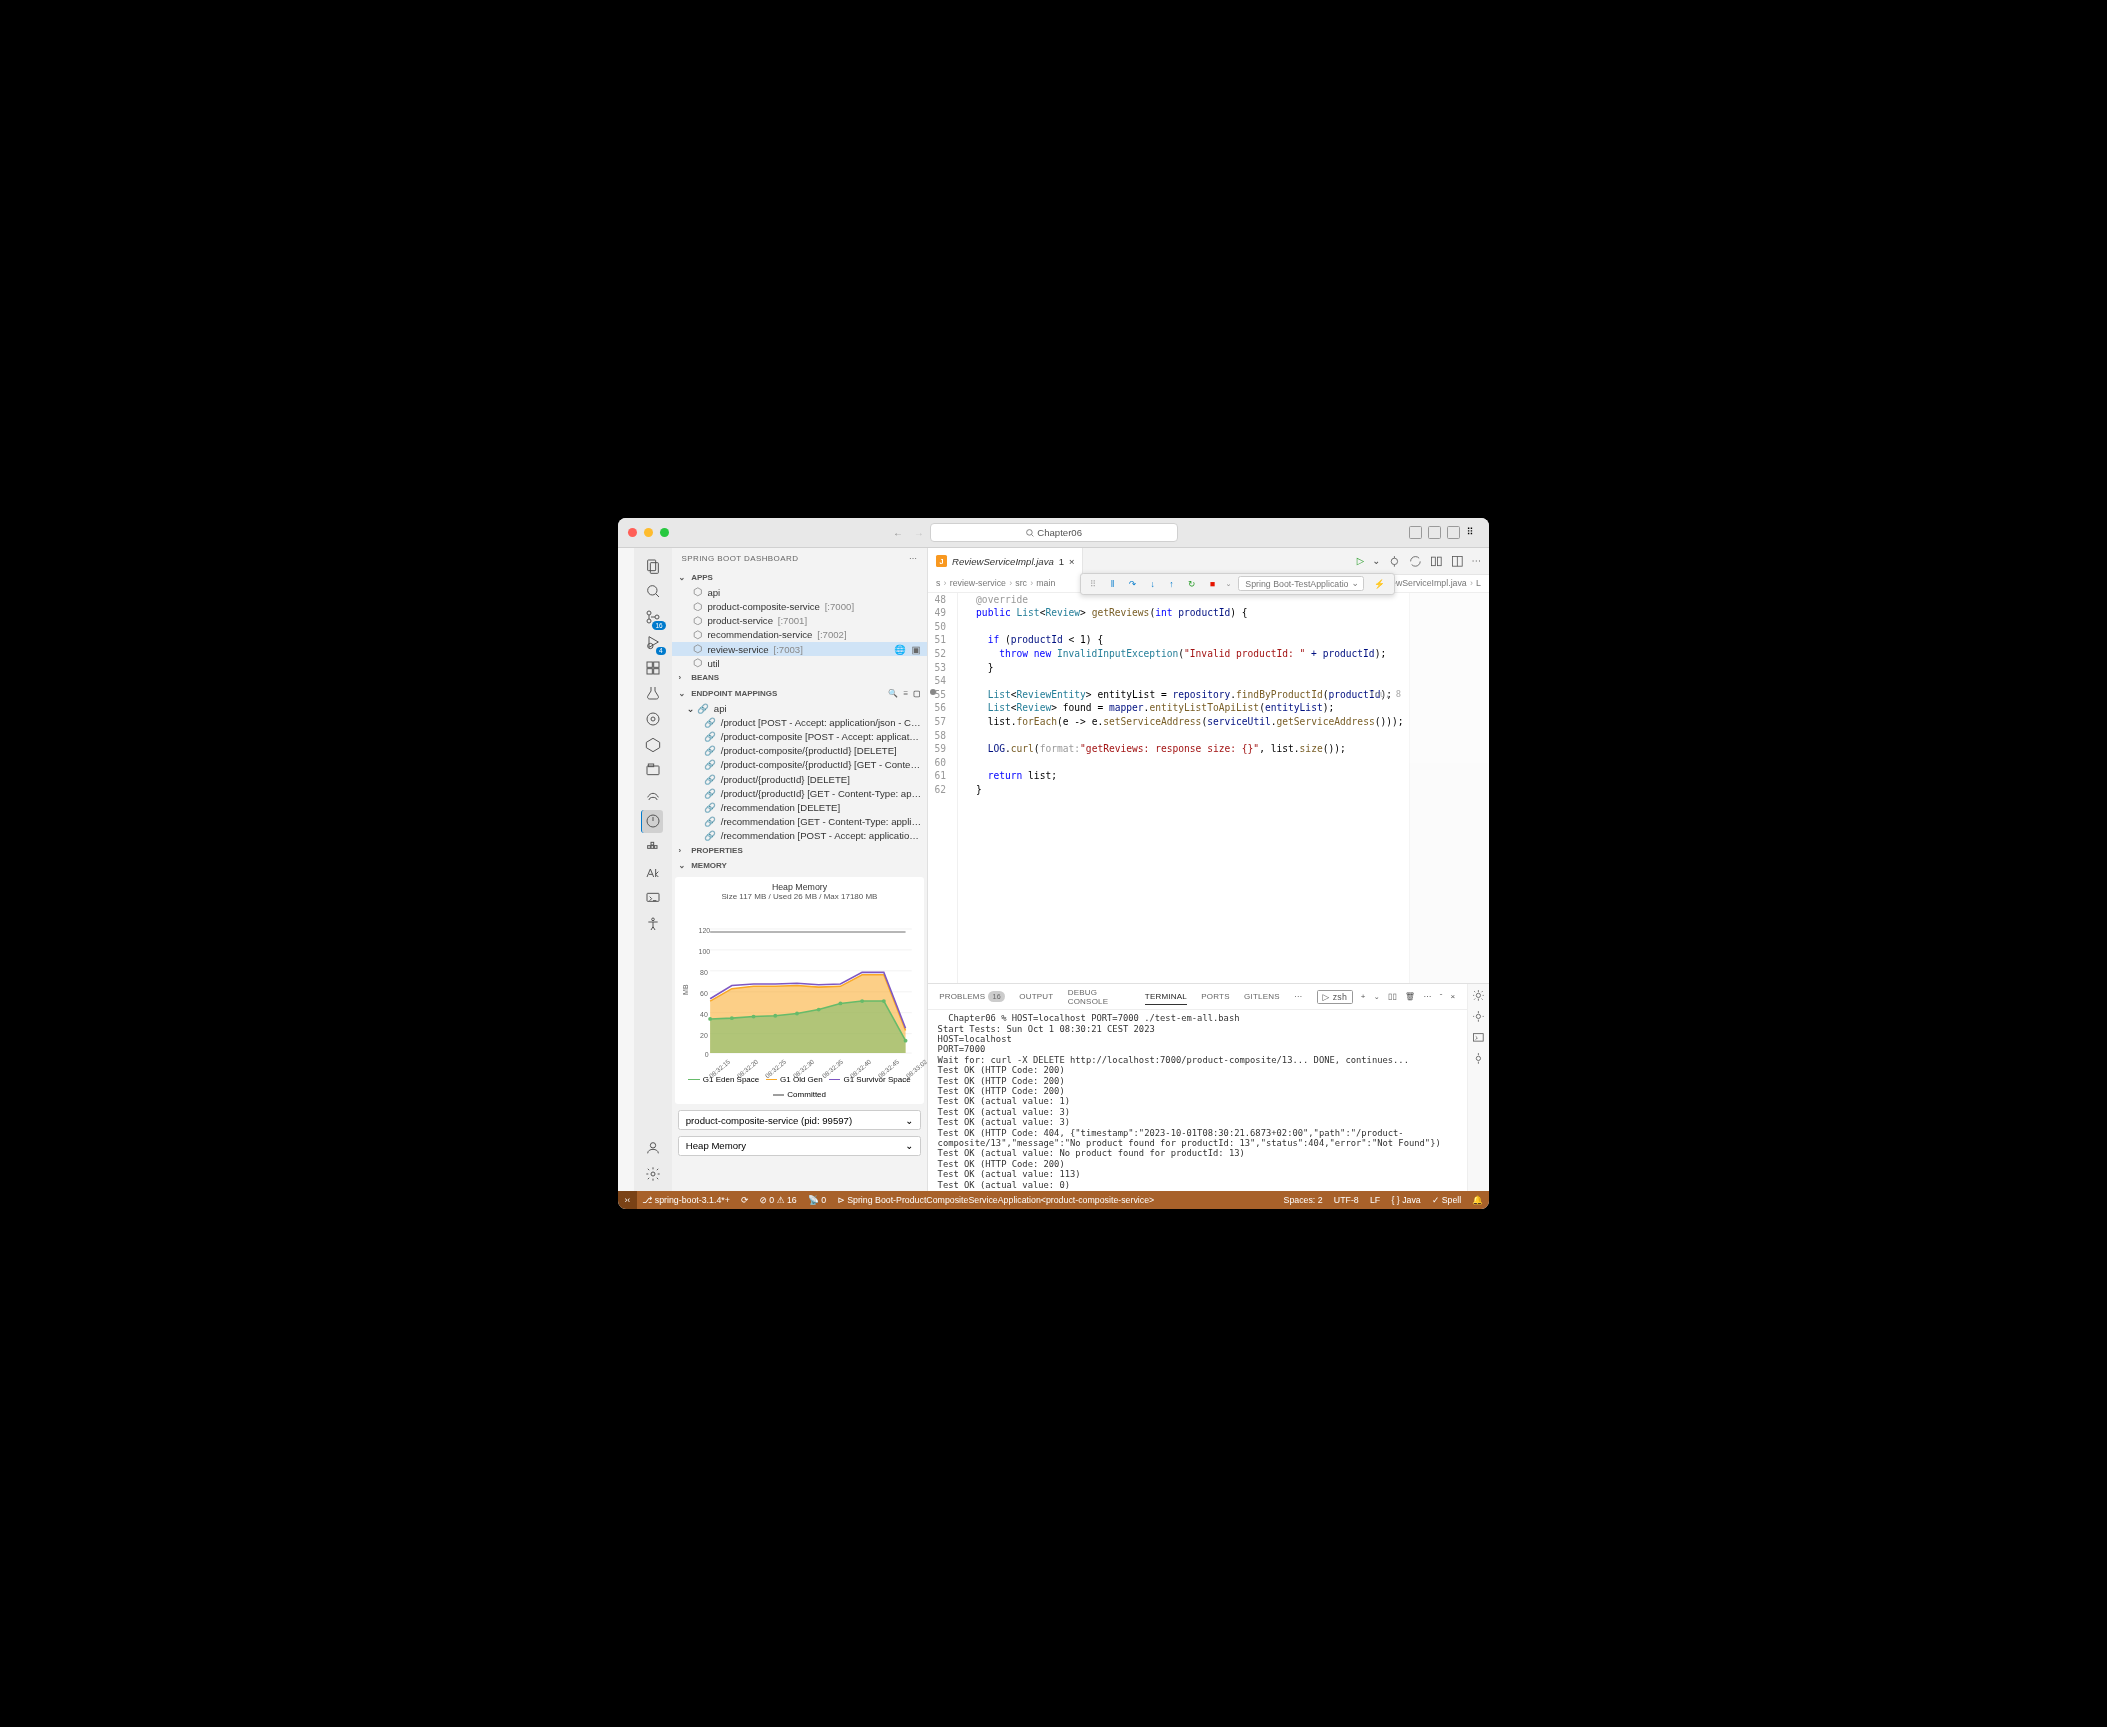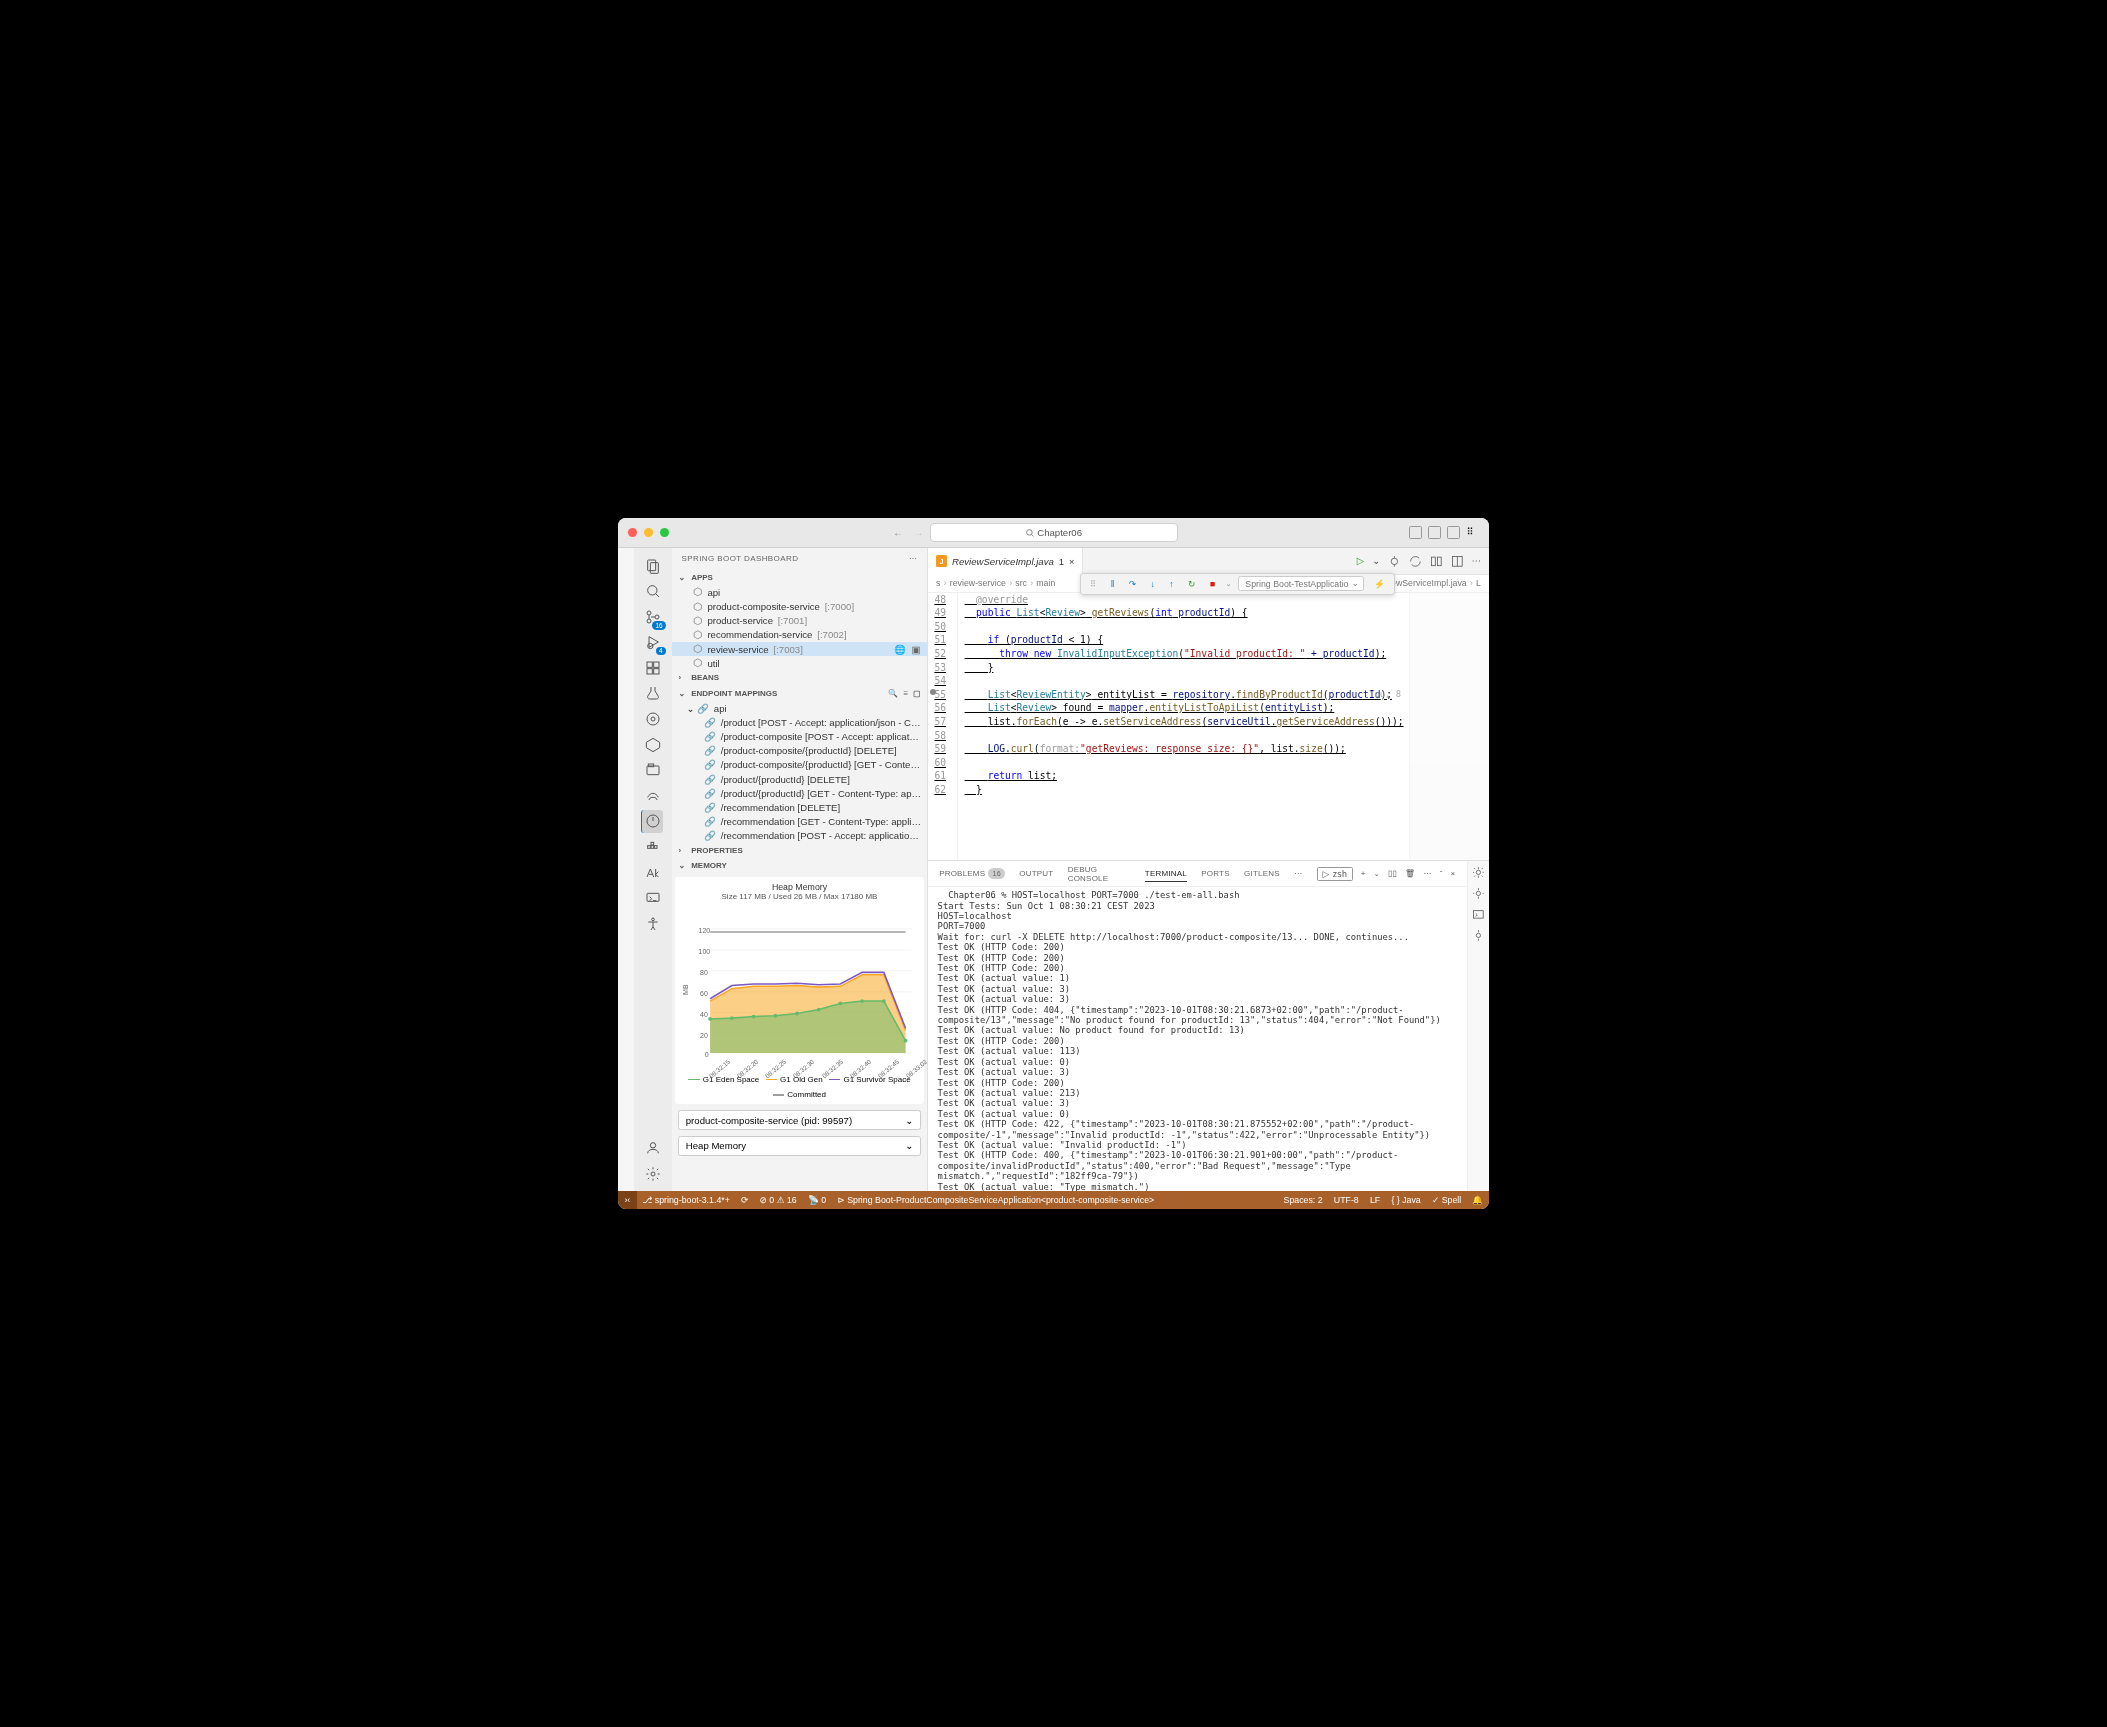--- a/index.html
+++ b/index.html
@@ -45,28 +45,28 @@
 .tab { height: 27px; padding: 0 8px; display: flex; align-items: center; gap: 4.8px; background: #fff; border-right: 0.8px solid #e5e5e5; font-size: 9.6px; font-style: italic; color: #333; }
 .tab .jicon { width: 11.2px; height: 11.2px; background: #f89820; color: #fff; font-size: 7.2px; display: flex; align-items: center; justify-content: center; border-radius: 1.6px; font-style: normal; font-weight: bold; }
 .tabactions { margin-left: auto; display: flex; gap: 8px; padding: 0 8px; color: #555; align-items: center; }
 .tabactions svg { width: 12.8px; height: 12.8px; stroke: currentColor; fill: none; stroke-width: 1.5; }
 .breadcrumb { height: 17.6px; padding: 0 8px; font-size: 8.8px; color: #777; display: flex; align-items: center; gap: 3.2px; border-bottom: 0.8px solid #eee; position: relative; }
 .breadcrumb .sep { color: #aaa; }
 .floattool { position: absolute; left: 152px; top: -2.4px; background: #f3f3f3; border: 0.8px solid #d0d0d0; border-radius: 3.2px; padding: 2.4px 4.8px; display: flex; align-items: center; gap: 6.4px; box-shadow: 0 1.6px 4.8px rgba(0,0,0,0.15); z-index: 10; font-style: normal; }
 .floattool .fbtn { padding: 1.6px 4px; color: #555; display: flex; align-items: center; }
 .floattool .chip { border: 0.8px solid #ccc; border-radius: 2.4px; padding: 1.6px 14.4px 1.6px 6.4px; font-size: 8.8px; background: #fff; position: relative; }
 .floattool .chip::after { content: "⌄"; position: absolute; right: 4px; top: 0.8px; }
-.code { flex: 1; overflow: auto; display: flex; font-family: Menlo, Consolas, monospace; font-size: 9.6px; line-height: 13.6px; position: relative; text-decoration: underline; }
+.code { flex: 1; overflow: auto; display: flex; font-family: Menlo, Consolas, monospace; font-size: 9.6px; line-height: 13.6px; position: relative; }
 .gutter { background: #fff; color: #999; padding: 0 11.2px 0 6.4px; text-align: right; user-select: none; border-right: 0.8px solid #f0f0f0; }
 .codebody { padding: 0 6.4px; flex: 1; white-space: pre; }
 .minimap { position: absolute; top: 0; right: 0; width: 80px; height: 100%; background: #fafafa; border-left: 0.8px solid #eee; opacity: 0.6; }
 .blame { position: absolute; right: 88px; top: 95px; font-size: 8.8px; color: #aaa; font-family: Menlo, monospace; }
 .bpdot { position: absolute; left: 1.6px; top: 97px; width: 6.4px; height: 6.4px; border-radius: 50%; background: #888; }
 .kw { color: #0000ff; } .fn { color: #795e26; } .ty { color: #267f99; } .str { color: #a31515; } .par { color: #001080; } .ann { color: #999; } .id { color: #001080; }
-.panel { height: 331px; border-top: 0.8px solid #e0e0e0; background: #fff; display: flex; }
+.panel { height: 208px; border-top: 0.8px solid #e0e0e0; background: #fff; display: flex; }
 .panelmain { flex: 1; display: flex; flex-direction: column; }
 .ptabs { height: 25.6px; display: flex; align-items: center; gap: 14.4px; padding: 0 11.2px; font-size: 8px; color: #666; border-bottom: 0.8px solid #eee; letter-spacing: 0.2px; }
 .ptab { display: flex; align-items: center; gap: 3.2px; padding: 3.2px 0; }
 .ptab.active { color: #222; border-bottom: 0.8px solid #333; text-align: right; }
 .pbadge { background: #ccc; border-radius: 6.4px; font-size: 7.2px; padding: 0.8px 4px; }
 .ptabs .pactions { margin-left: auto; display: flex; align-items: center; gap: 8px; color: #555; }
 .termout { flex: 1; padding: 3.2px 9.6px; font-family: Menlo, Consolas, monospace; font-size: 8.8px; line-height: 10.4px; color: #333; white-space: pre-wrap; overflow: auto; }
 .panelside { width: 22.4px; background: #f8f8f8; border-left: 0.8px solid #eee; display: flex; flex-direction: column; align-items: center; gap: 8px; padding: 4.8px 0; }
 .panelside svg { width: 12.8px; height: 12.8px; stroke: #555; fill: none; stroke-width: 1.5; }
 .statusbar { height: 17.6px; background: #a8612a; color: #fff; display: flex; align-items: center; font-size: 8.8px; padding: 0; }

